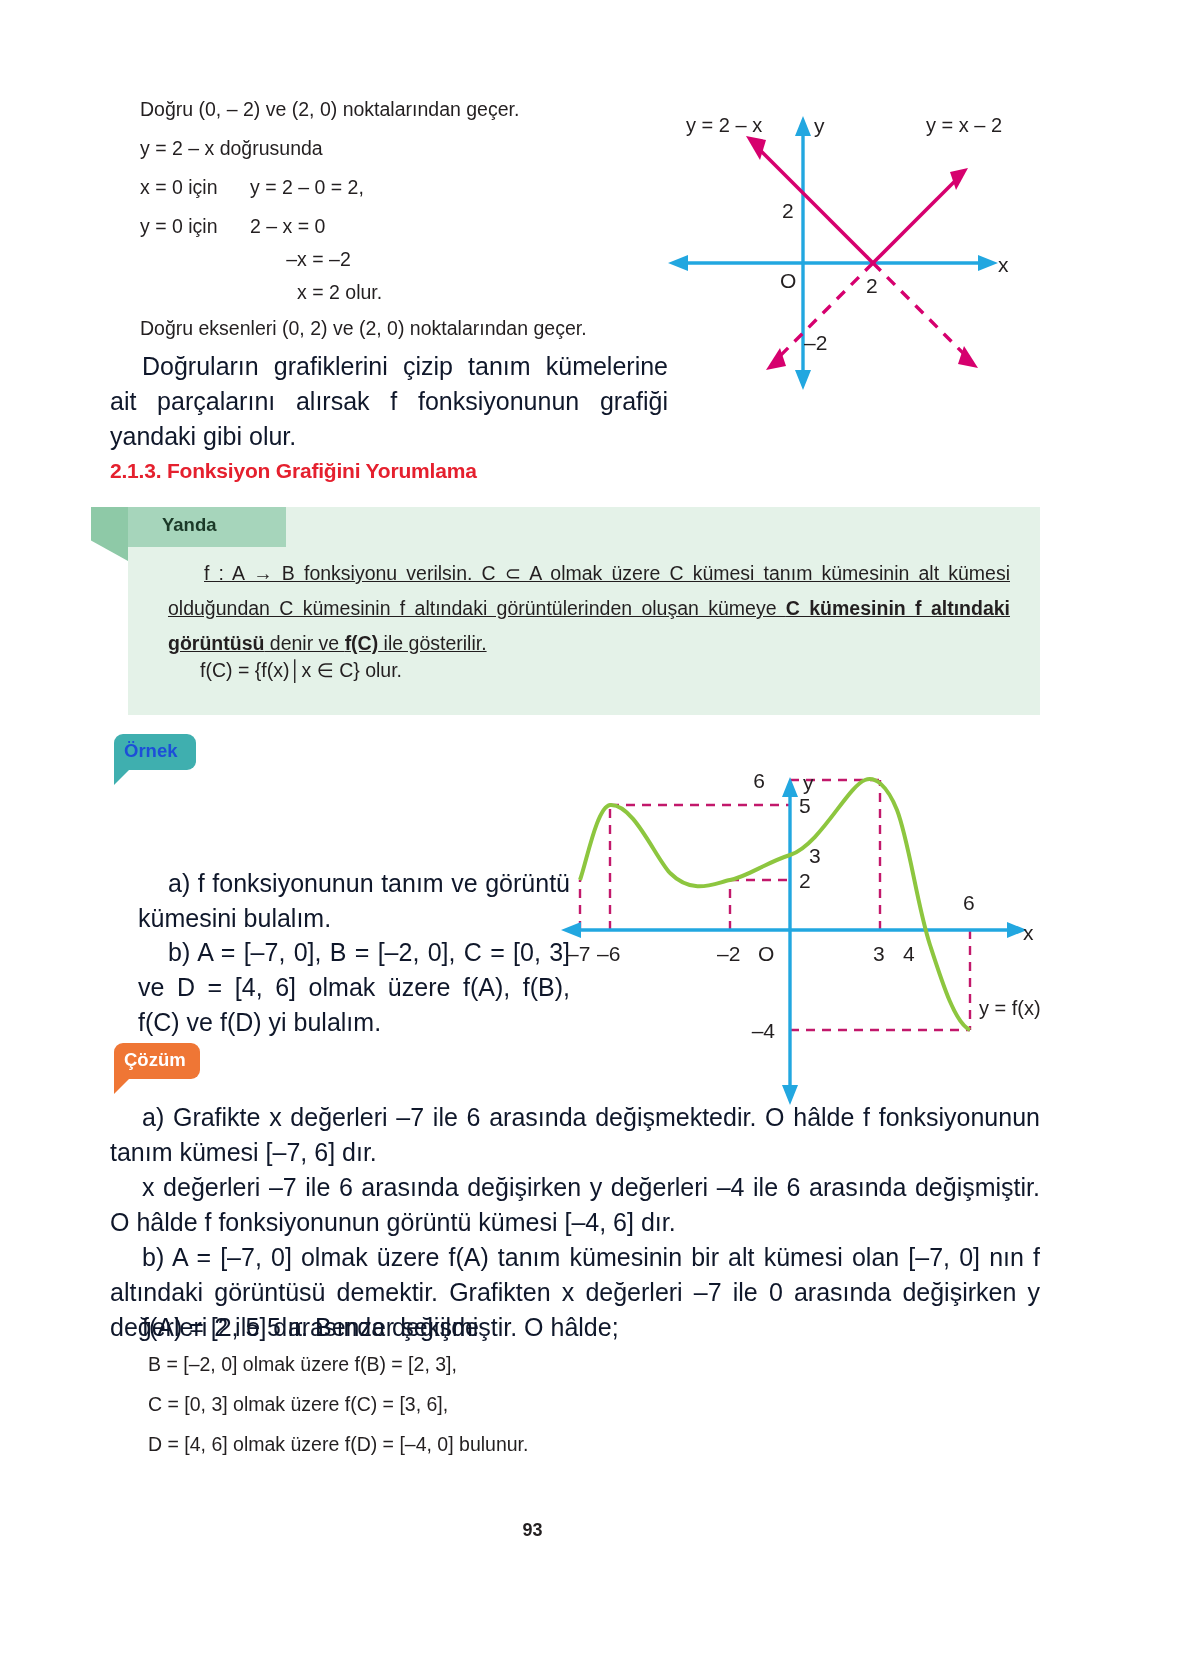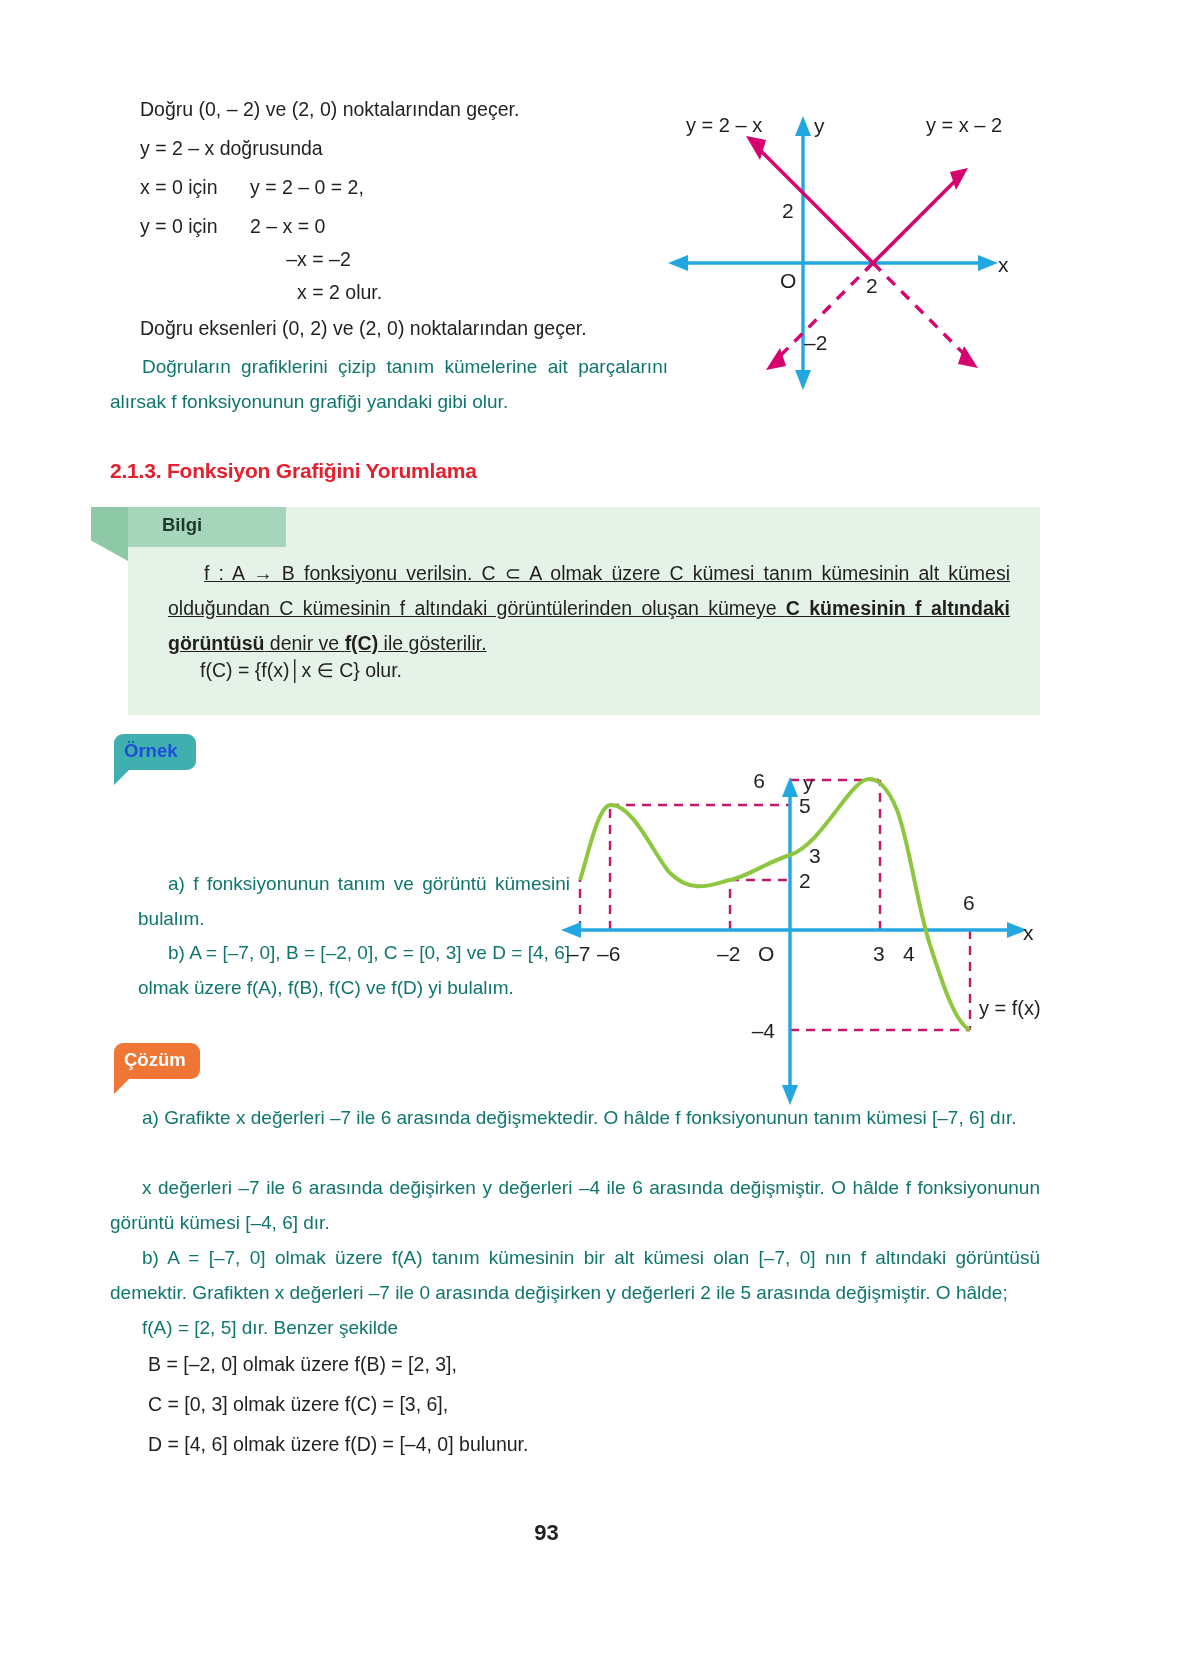--- a/index.html
+++ b/index.html
@@ -23,23 +23,23 @@
   
   .txt {
     position: absolute;
     font-size: 19.5px;
     line-height: 34px;
     color: #231f20;
     white-space: pre;
   }
   .para {
     position: absolute;
-    font-size: 19px;
+    font-size: 25px;
     line-height: 35px;
-    color: #0f766e;
+    color: #0f172a;
     text-align: justify;
   }
   .para.nojust { text-align: left; }
 
   
   .section-heading {
     position: absolute;
     left: 110px;
     top: 459px;
     font-size: 21px;
@@ -162,25 +162,25 @@
     left: 124px;
     top: 1049px;
     font-size: 18.5px;
     font-weight: bold;
     color: #ffffff;
   }
 
   
   .page-number {
     position: absolute;
-    left: 16px;
+    left: 2px;
     top: 1520px;
     width: 1061px;
     text-align: center;
-    font-size: 22px;
+    font-size: 18px;
     font-weight: bold;
     color: #231f20;
   }
 
   
   .fig {
     position: absolute;
   }
   svg { display: block; overflow: visible; }
   .axis-label {
@@ -250,21 +250,21 @@
       <text class="axis-label" x="136" y="242">–2</text>
     </svg>
   </div>
 
   <div class="section-heading">2.1.3. Fonksiyon Grafiğini Yorumlama</div>
 
   <div class="bilgi-box"></div>
   <div class="bilgi-fold"></div>
   <div class="bilgi-fold2"></div>
   <div class="bilgi-tab"></div>
-  <div class="bilgi-label">Bilgi</div>
+  <div class="bilgi-label">Yanda</div>
   <div class="bilgi-p1" style="text-indent:36px;text-decoration:underline;">
     <span>f : A → B fonksiyonu verilsin. C ⊂ A olmak üzere C kümesi tanım kümesinin alt kümesi olduğundan C kümesinin f altındaki görüntülerinden oluşan kümeye </span><b>C kümesinin f altındaki görüntüsü</b><span> denir ve </span><b>f(C)</b><span> ile gösterilir.</span>
   </div>
   <div class="bilgi-p2">f(C) = {f(x)│x ∈ C} olur.</div>
 
   <div class="ornek-tail"></div>
   <div class="ornek-badge"></div>
   <div class="ornek-label">Örnek</div>
 
   <div class="para" style="left:138px; top:866px; width:432px; text-indent:30px;">a) f fonksiyonunun tanım ve görüntü kümesini bulalım.</div>

